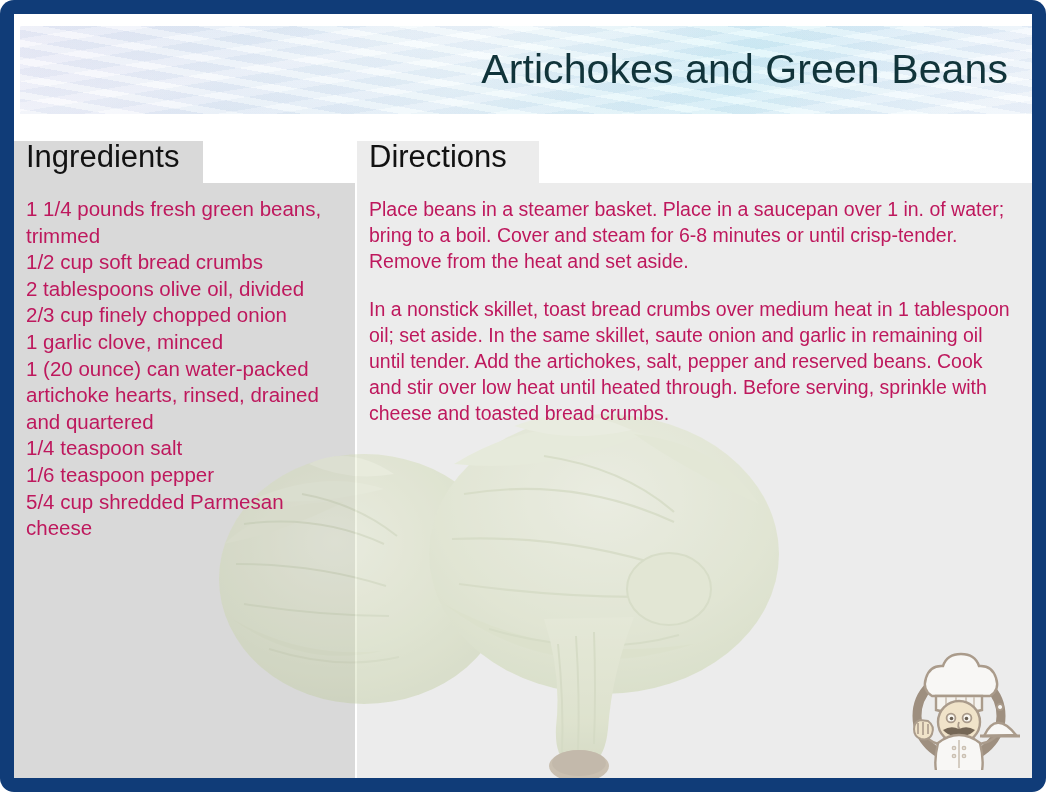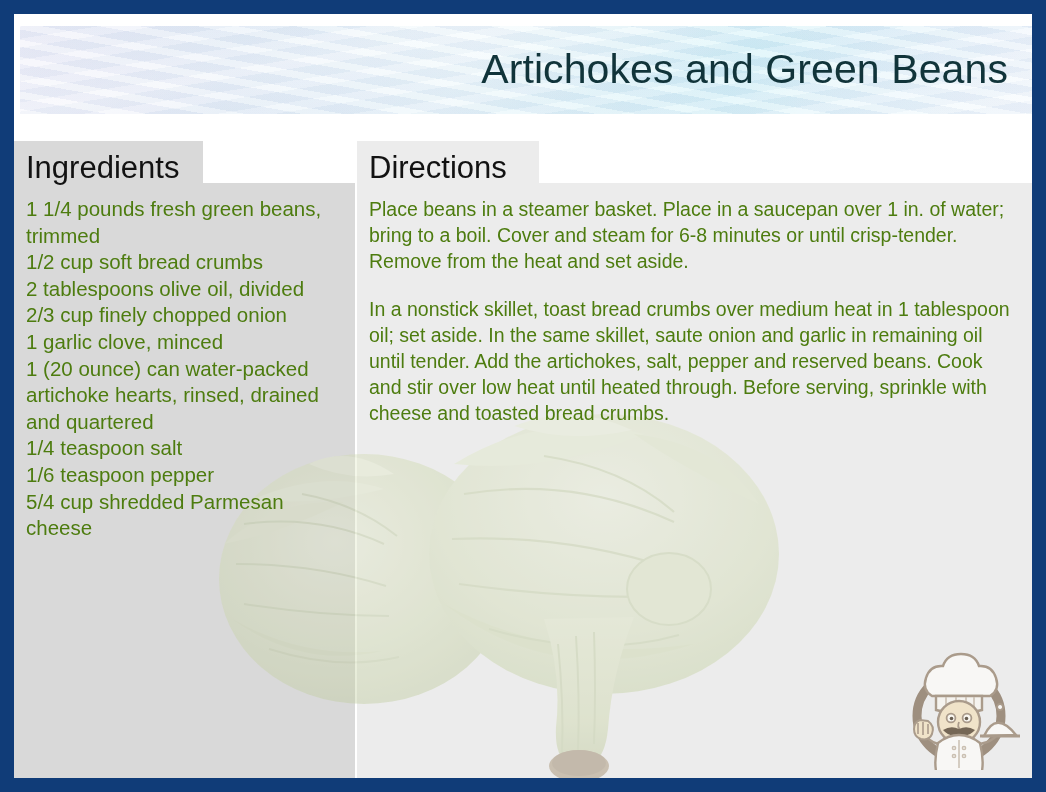--- a/index.html
+++ b/index.html
@@ -15,20 +15,21 @@
   }
 
   
   #slide {
     position: relative;
     width: 1046px;
     height: 792px;
     background: #103c78;
     box-sizing: border-box;
     overflow: hidden;
+    border-radius: 14px;
   }
   #slide-inner {
     position: absolute;
     left: 14px;
     top: 14px;
     width: 1018px;
     height: 764px;
     background: #ffffff;
     overflow: hidden;
   }
@@ -77,38 +78,38 @@
     pointer-events: none;
     z-index: 3;
   }
 
   
   .panel-tab {
     position: absolute;
     z-index: 4;
     box-sizing: border-box;
     display: flex;
-    align-items: flex-end;
+    align-items: flex-start;
     padding-left: 12px;
   }
   .panel-tab span {
     font-size: 31px;
     color: #121212;
     line-height: 1;
   }
   .panel-body {
     position: absolute;
     z-index: 2;
     box-sizing: border-box;
   }
   .panel-content {
     position: absolute;
     z-index: 5;
     box-sizing: border-box;
-    color: #4d7c0f;
+    color: #be185d;
   }
 
   
   #ingredients-tab {
     left: 0px; top: 127px; width: 189px; height: 42px;
     background: #d9d9d9;
   }
   #ingredients-body {
     left: 0px; top: 169px; width: 341px; height: 595px;
     background: #d9d9d9;

